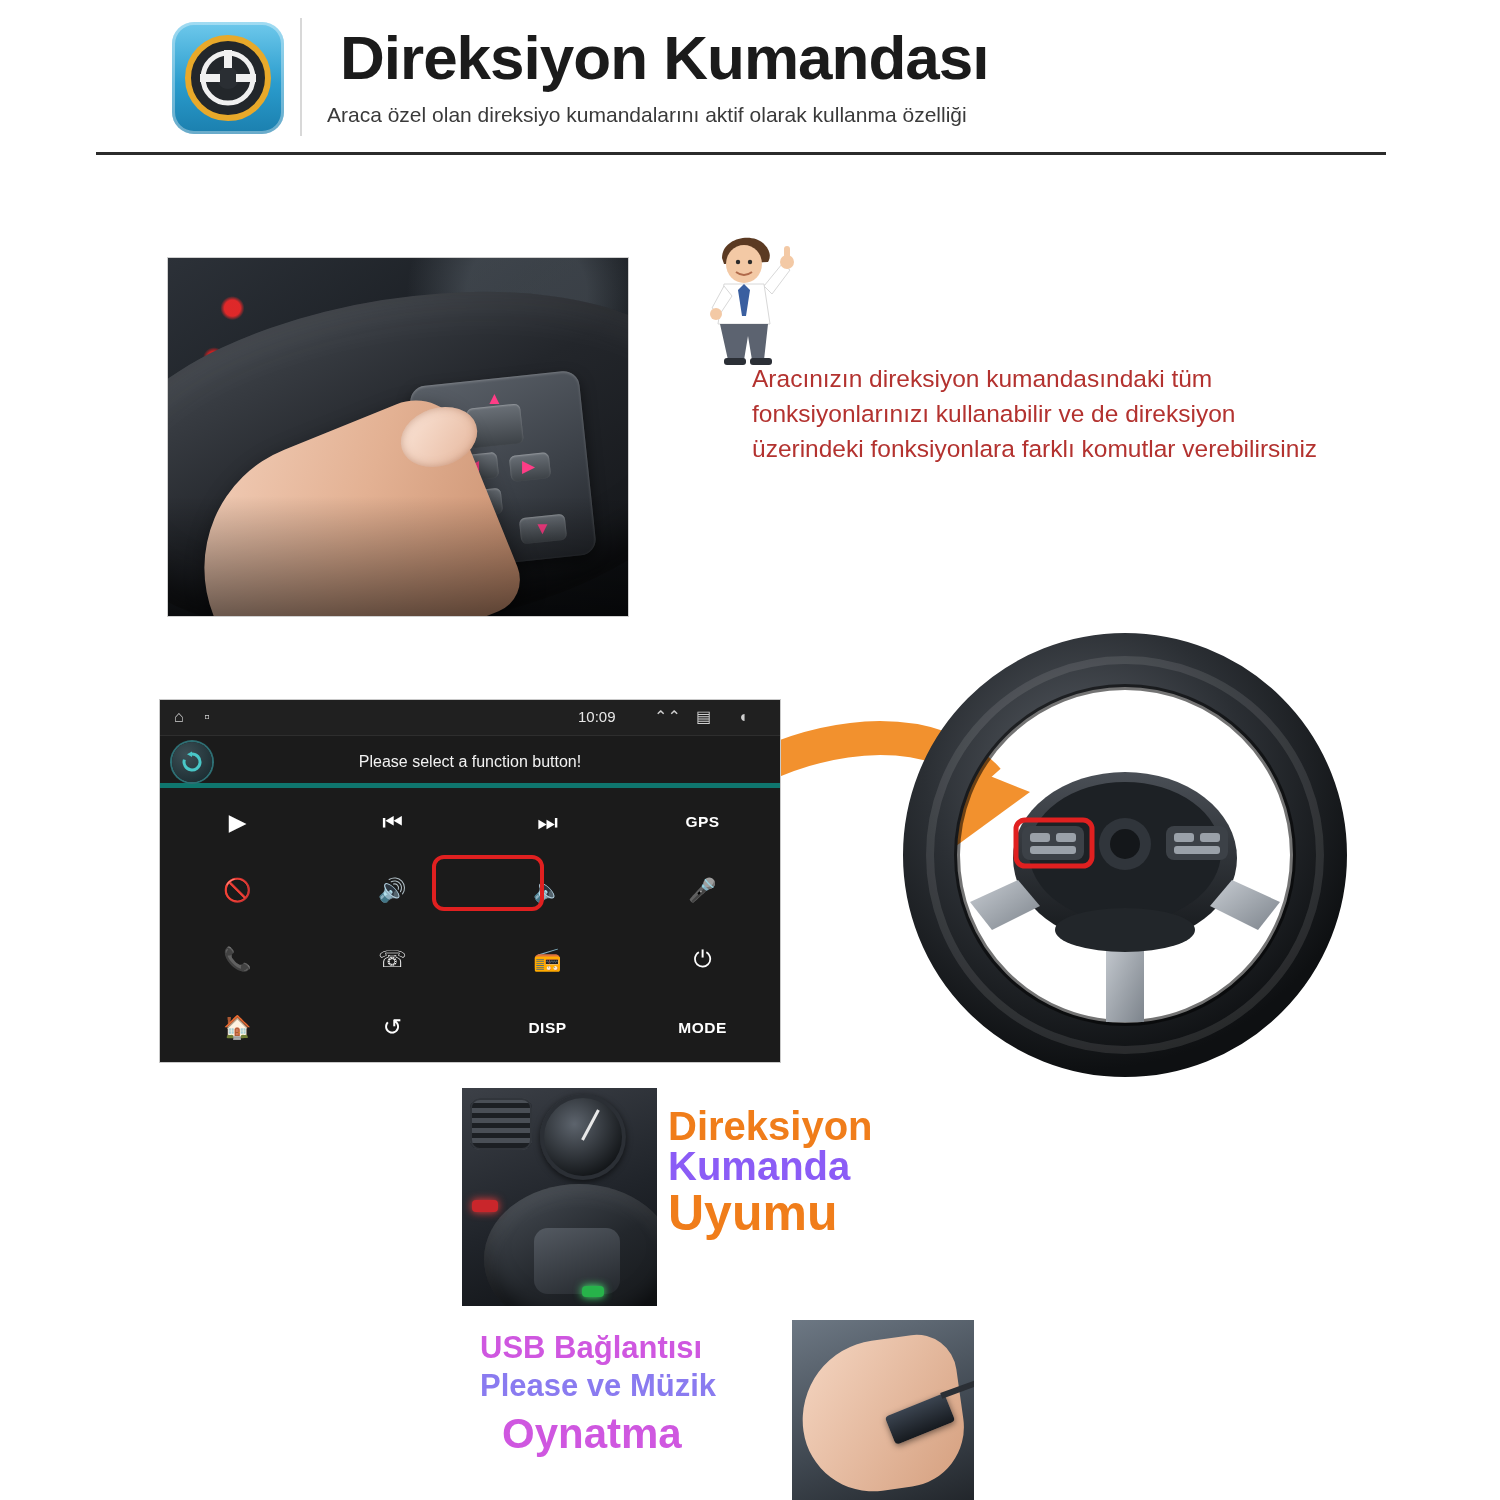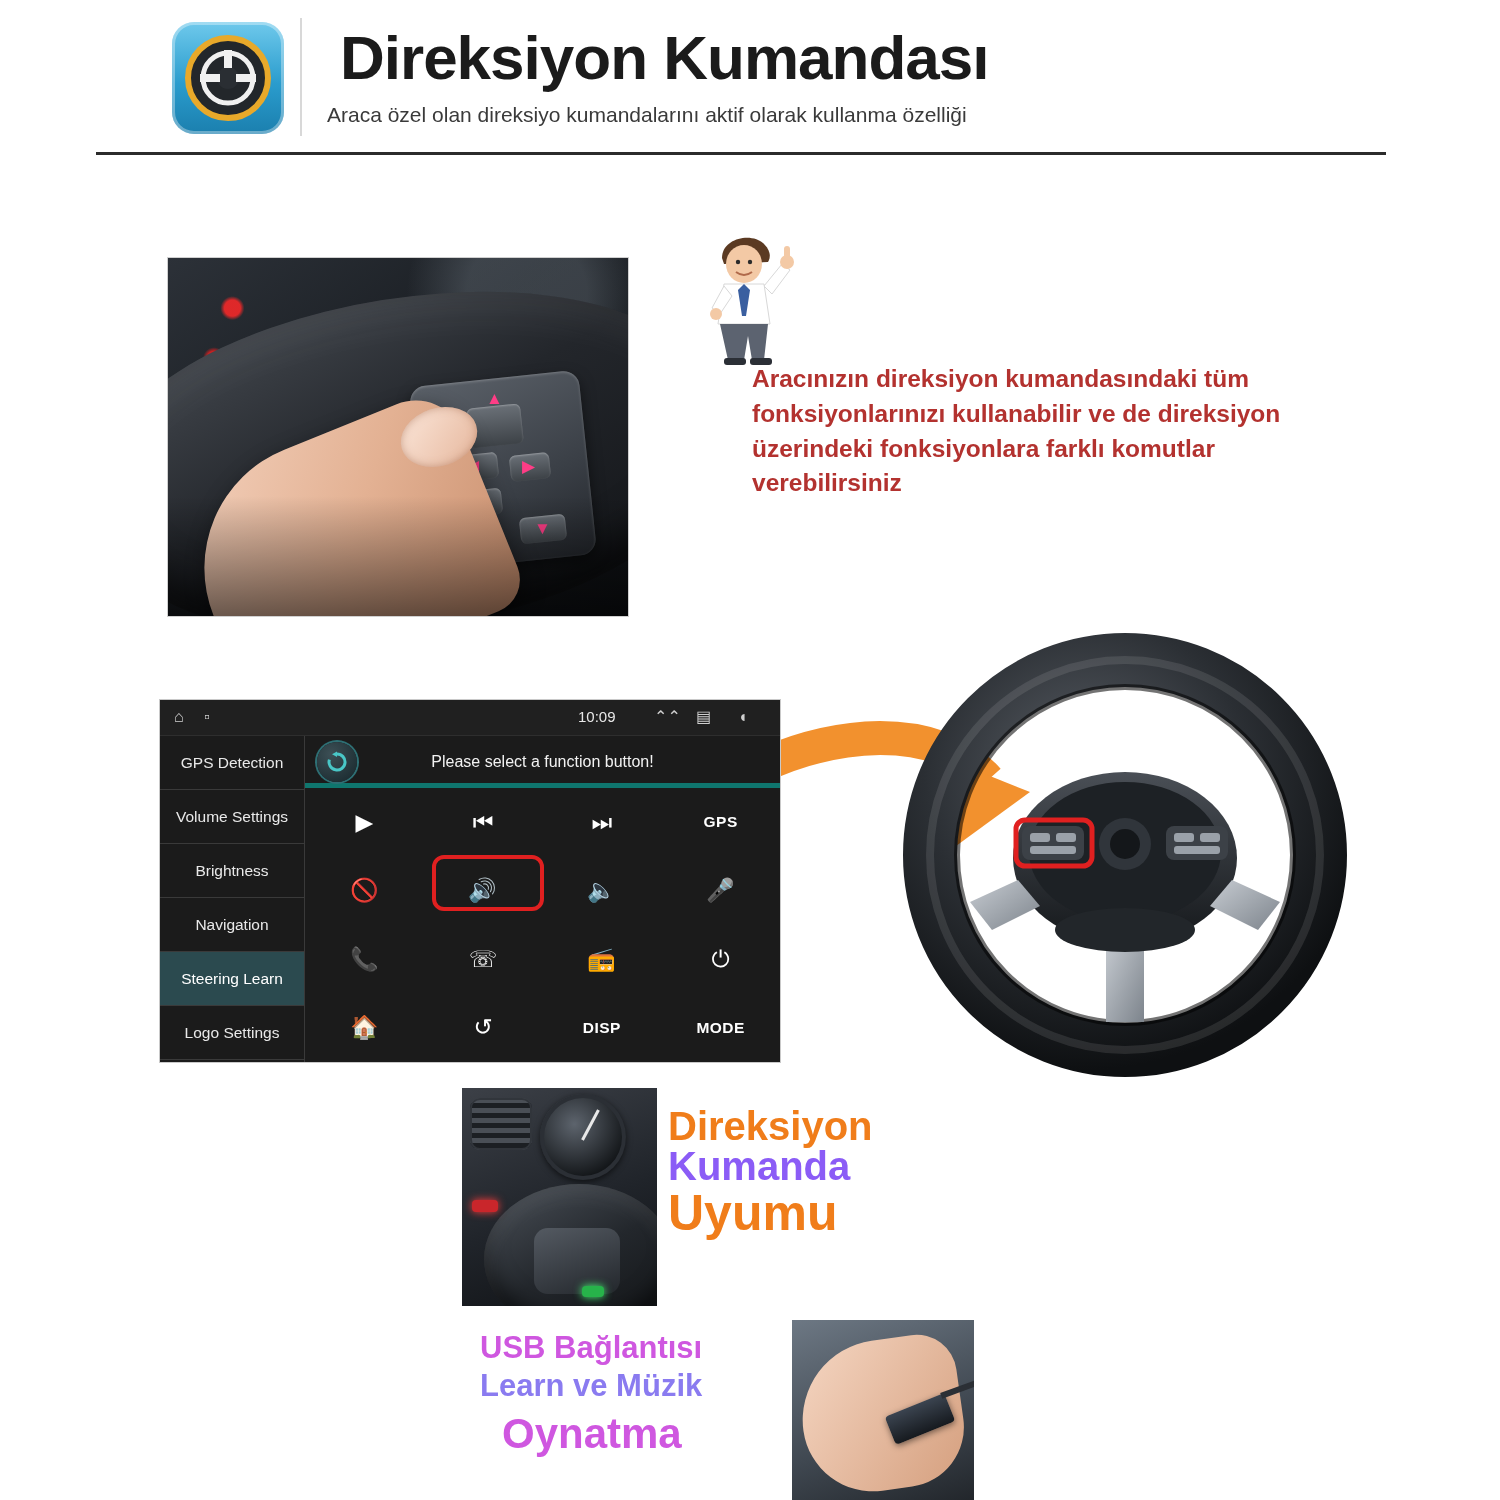--- a/index.html
+++ b/index.html
@@ -97,21 +97,21 @@
     position: absolute; left: 0; bottom: 0; width: 100%; height: 120px;
     background: linear-gradient(180deg, rgba(0,0,0,0), rgba(0,0,0,.55));
   }
 
   
   .mascot { position: absolute; left: 694px; top: 228px; width: 110px; height: 140px; }
 
   
   .callout {
     position: absolute; left: 752px; top: 362px; width: 600px;
-    color: #b3322f; font-size: 24.5px; line-height: 1.42; font-weight: bold;
+    color: #b3322f; font-size: 24.5px; line-height: 1.42;
   }
 
   
   .unit {
     position: absolute; left: 160px; top: 700px; width: 620px; height: 362px;
     background: #1b1b1b; color: #fff; overflow: hidden;
     box-shadow: 0 0 0 1px #c9c9c9;
   }
   .unit-status {
     position: relative; height: 36px; background: #202020;
@@ -350,40 +350,20 @@
     <div class="unit-status">
       <span class="us-icon us-home">⌂</span>
       <span class="us-icon us-sq">▫</span>
       <span class="us-icon us-clock">10:09</span>
       <span class="us-icon us-up">⌃⌃</span>
       <span class="us-icon us-tray">▤</span>
       <span class="us-icon us-wifi">◖</span>
     </div>
 
     <div class="unit-body">
-      <div class="unit-side">
-        <div class="side-item">
-          <span>GPS Detection</span>
-        </div>
-        <div class="side-item">
-          <span>Volume Settings</span>
-        </div>
-        <div class="side-item">
-          <span>Brightness</span>
-        </div>
-        <div class="side-item">
-          <span>Navigation</span>
-        </div>
-        <div class="side-item active">
-          <span>Steering Learn</span>
-        </div>
-        <div class="side-item">
-          <span>Logo Settings</span>
-        </div>
-      </div>
 
       <div class="unit-main">
         <div class="unit-head">
           <div class="refresh-btn">
             <svg width="24" height="24" viewBox="0 0 24 24">
               <path d="M12 4 a8 8 0 1 1 -7.6 5.6" fill="none" stroke="#49c7c7" stroke-width="3"></path>
               <path d="M12 1.5 L12 7 L7 4.2 Z" fill="#49c7c7"></path>
             </svg>
           </div>
           <div class="unit-hint">Please select a function button!</div>
@@ -500,21 +480,21 @@
       <div class="cl-hub"></div>
       <div class="cl-redled"></div>
       <div class="cl-greenled"></div>
     </div>
 
     <div class="cl-t1">Direksiyon</div>
     <div class="cl-t2">Kumanda</div>
     <div class="cl-t3">Uyumu</div>
 
     <div class="cl-u1">USB Bağlantısı</div>
-    <div class="cl-u2">Learn ve Müzik</div>
+    <div class="cl-u2">Please ve Müzik</div>
     <div class="cl-u3">Oynatma</div>
 
     <div class="cl-photo2">
       <div class="cl-hand"></div>
       <div class="cl-usb"></div>
       <div class="cl-cable"></div>
     </div>
   </div>
 
 </div>

